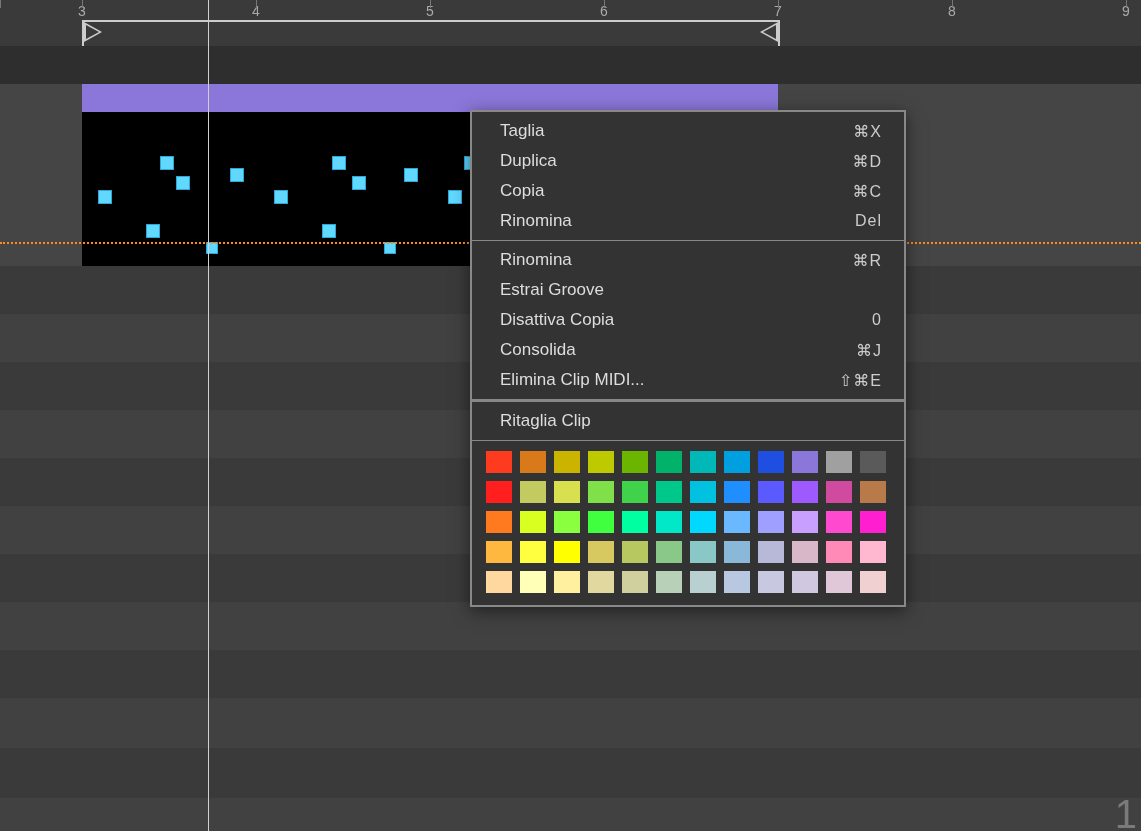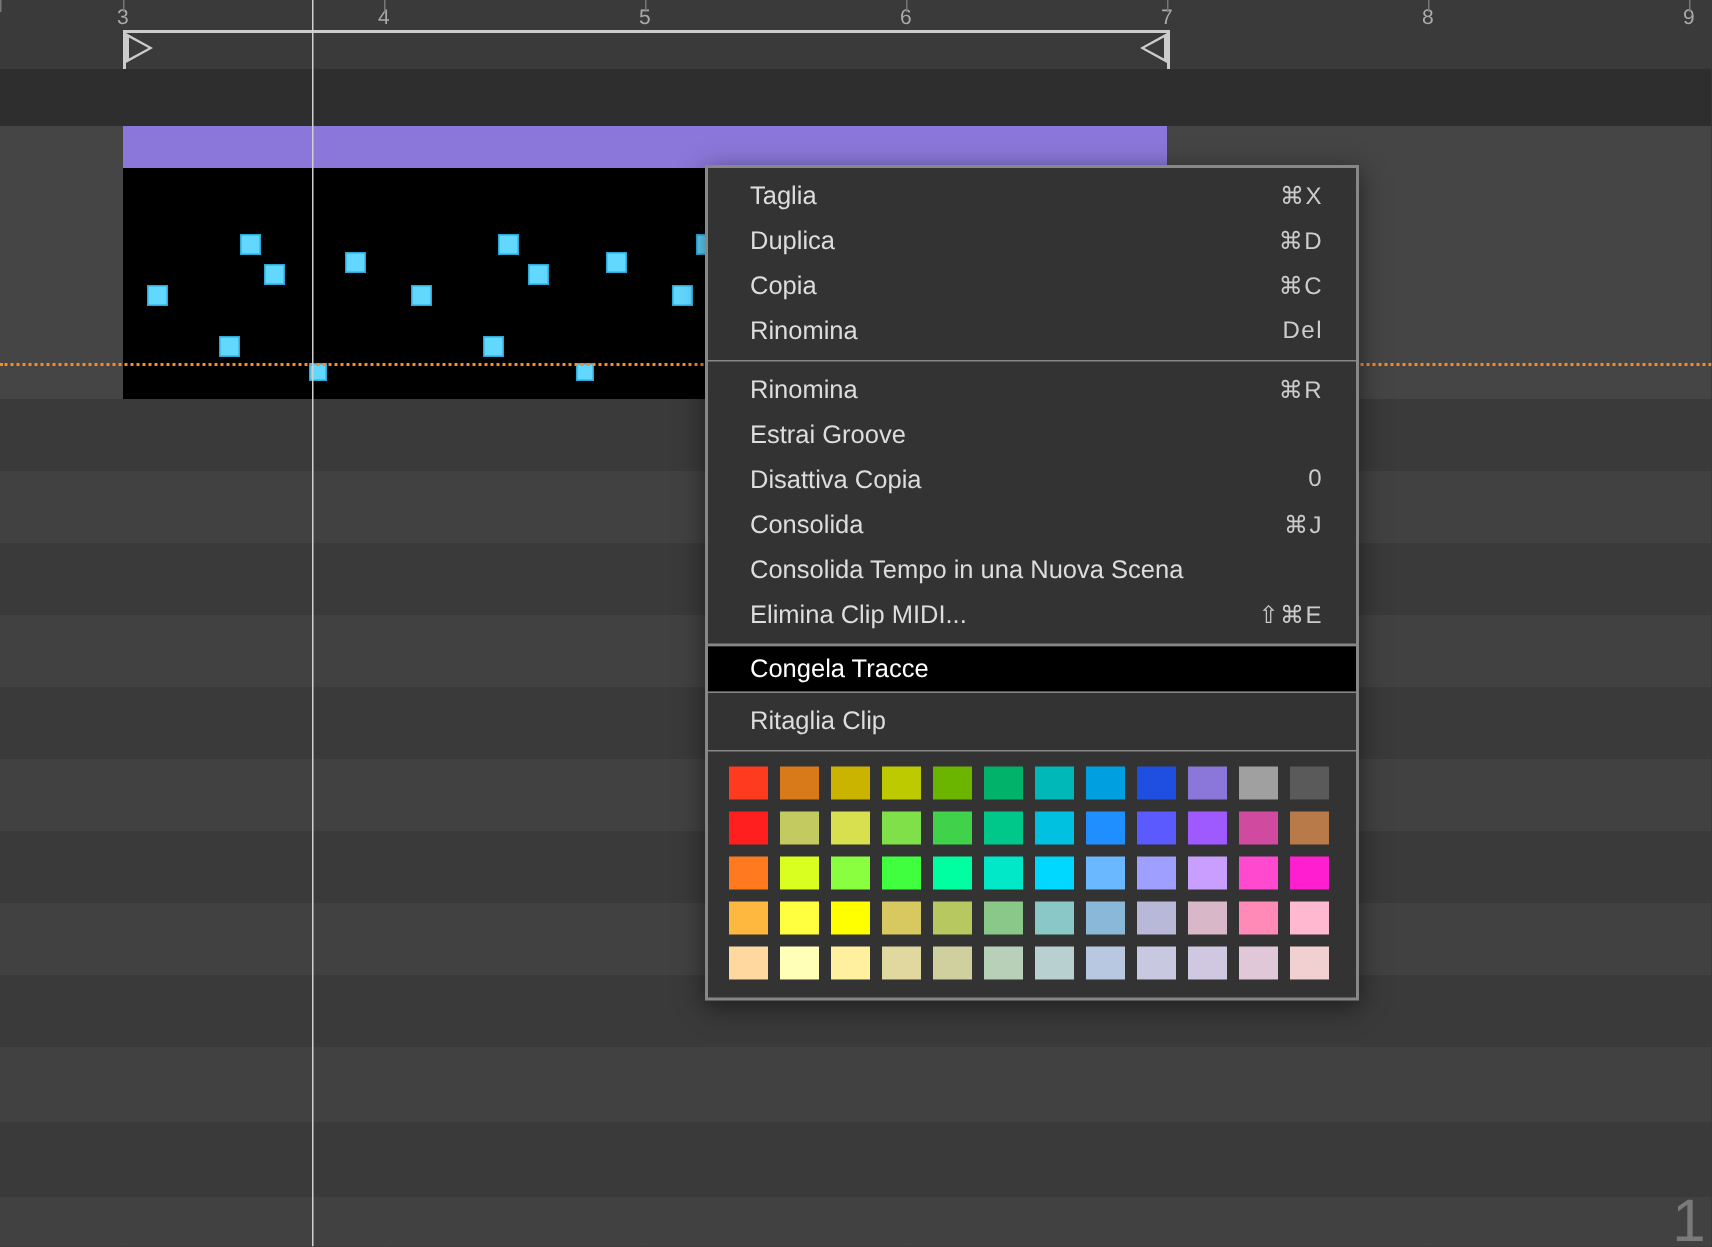--- a/index.html
+++ b/index.html
@@ -158,36 +158,26 @@
         </div>
       <div class="menu-item">
           <span>Disattiva Copia</span>
           <span class="shortcut">0</span>
         </div>
       <div class="menu-item">
           <span>Consolida</span>
           <span class="shortcut">⌘J</span>
         </div>
       <div class="menu-item">
-          <span>Consolida Tempo in una Nuova Scena</span>
-          <span class="shortcut"></span>
-        </div>
-      <div class="menu-item">
           <span>Elimina Clip MIDI...</span>
           <span class="shortcut">⇧⌘E</span>
         </div>
     </div>
     <div class="menu-divider"></div>
     <div class="menu-divider"></div>
-    <div class="menu-section" style="padding:0;">
-      <div class="menu-item highlight">
-          <span>Congela Tracce</span>
-          <span class="shortcut"></span>
-        </div>
-    </div>
     <div class="menu-divider"></div>
     <div class="menu-section">
       <div class="menu-item">
           <span>Ritaglia Clip</span>
           <span class="shortcut"></span>
         </div>
     </div>
     <div class="menu-divider"></div>
     <div class="color-grid" id="color-grid">
         <div class="color-row">

